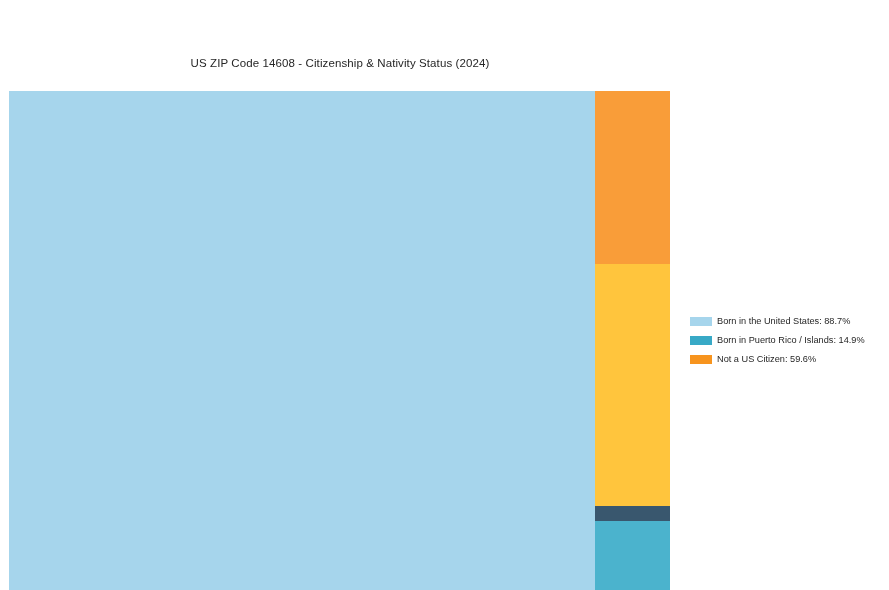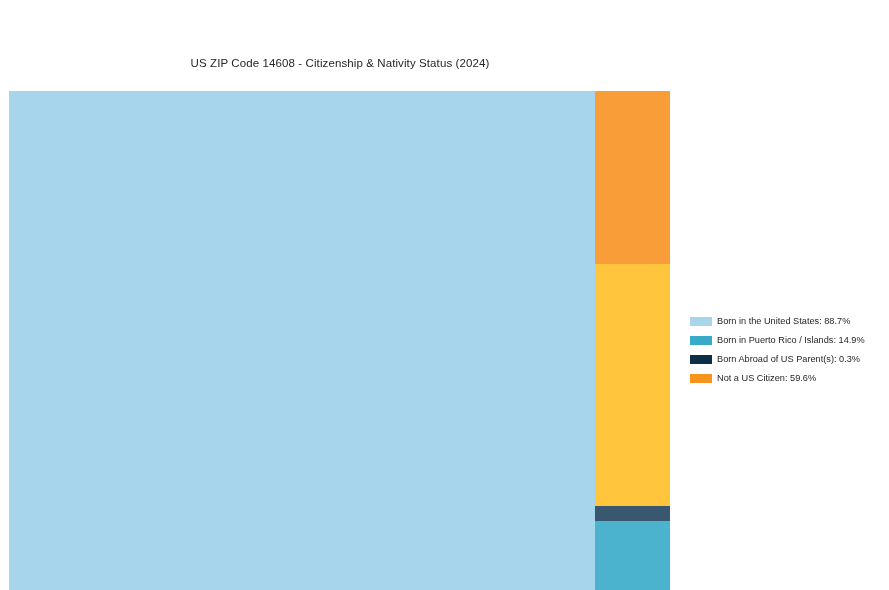--- a/index.html
+++ b/index.html
@@ -100,22 +100,18 @@
 
   <div class="legend-row">
         <span class="legend-swatch" style="background: rgb(166, 213, 236);"></span>
         <span class="legend-label">Born in the United States: 88.7%</span>
       </div>
       <div class="legend-row">
         <span class="legend-swatch" style="background: rgb(56, 169, 198);"></span>
         <span class="legend-label">Born in Puerto Rico / Islands: 14.9%</span>
       </div>
       <div class="legend-row">
-        <span class="legend-swatch" style="background: rgb(13, 47, 69);"></span>
-        <span class="legend-label">Born Abroad of US Parent(s): 0.3%</span>
-      </div>
-      <div class="legend-row">
         <span class="legend-swatch" style="background: rgb(247, 148, 30);"></span>
         <span class="legend-label">Not a US Citizen: 59.6%</span>
       </div>
     </div>
 
 </div>
 
 </body></html>

